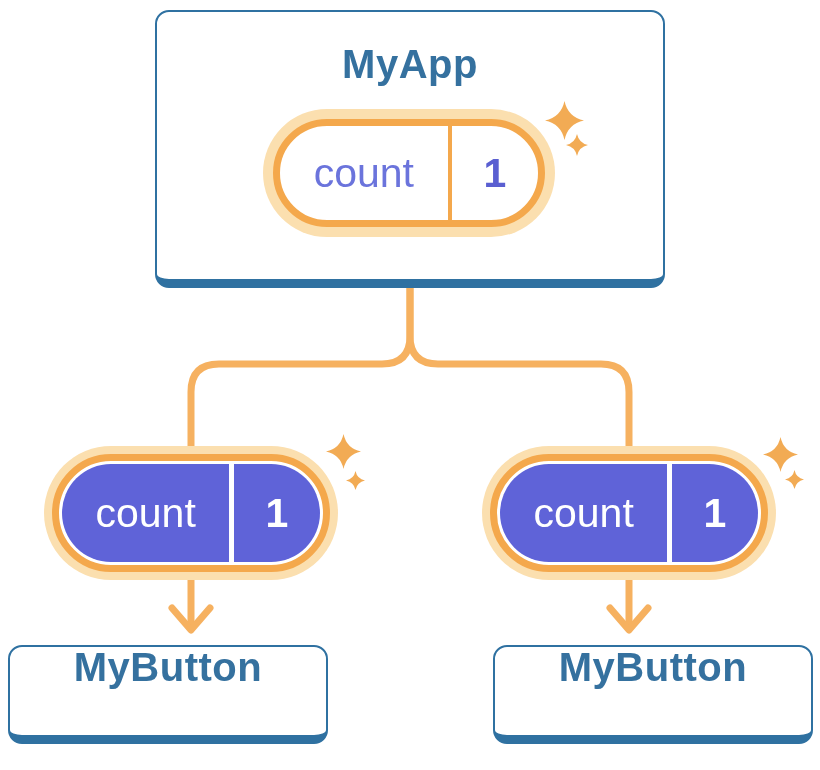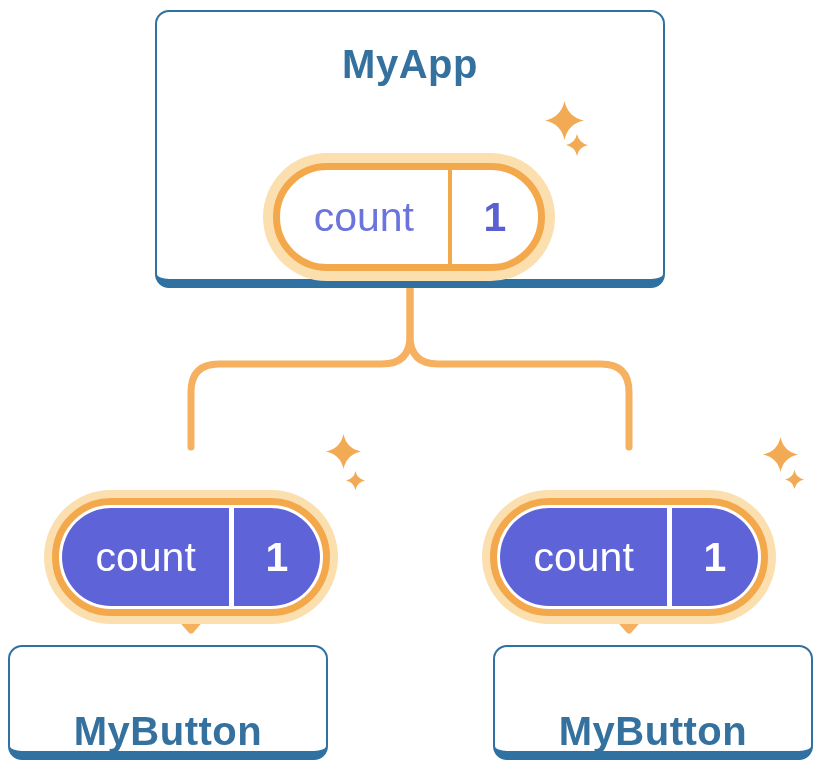--- a/index.html
+++ b/index.html
@@ -9,27 +9,27 @@
   }
   
   .wires{position:absolute;left:0;top:0;width:820px;height:770px;pointer-events:none;}
   .wire{fill:none;stroke:#F6B160;stroke-width:7;stroke-linecap:round;stroke-linejoin:round;}
   
   .card{
     position:absolute;background:#ffffff;box-sizing:border-box;
     border:2.5px solid #2F71A1;border-bottom-width:9px;border-radius:14px;
   }
   .app-card{left:155px;top:10px;width:510px;height:278px;padding-left:9px;}
-  .btn-card{top:645px;width:320px;height:115px;display:flex;align-items:flex-end;justify-content:center;}
+  .btn-card{top:645px;width:320px;height:99px;display:flex;align-items:flex-start;justify-content:center;}
   .btn-left{left:8px;}
   .btn-right{left:493px;}
   .card-title{color:#35719F;font-size:40px;font-weight:600;letter-spacing:.5px;line-height:1;}
   .app-card .card-title{position:absolute;top:32px;left:0;right:0;text-align:center;}
   
-  .pill{position:absolute;box-sizing:border-box;background:#FBDFAF;border-radius:999px;margin-top:44px;}
+  .pill{position:absolute;box-sizing:border-box;background:#FBDFAF;border-radius:999px;}
   .pill-ring{
     box-sizing:border-box;width:100%;height:100%;
     border:7px solid #F4A84C;border-radius:999px;display:flex;overflow:hidden;
   }
   .seg{display:flex;align-items:center;justify-content:center;line-height:1;}
   .seg-label{flex:66;}
   .seg-value{flex:34;font-weight:700;}
   
   .pill-parent{left:106px;top:97px;width:292px;height:128px;padding:10px;}
   .pill-parent .pill-ring{background:#ffffff;}

